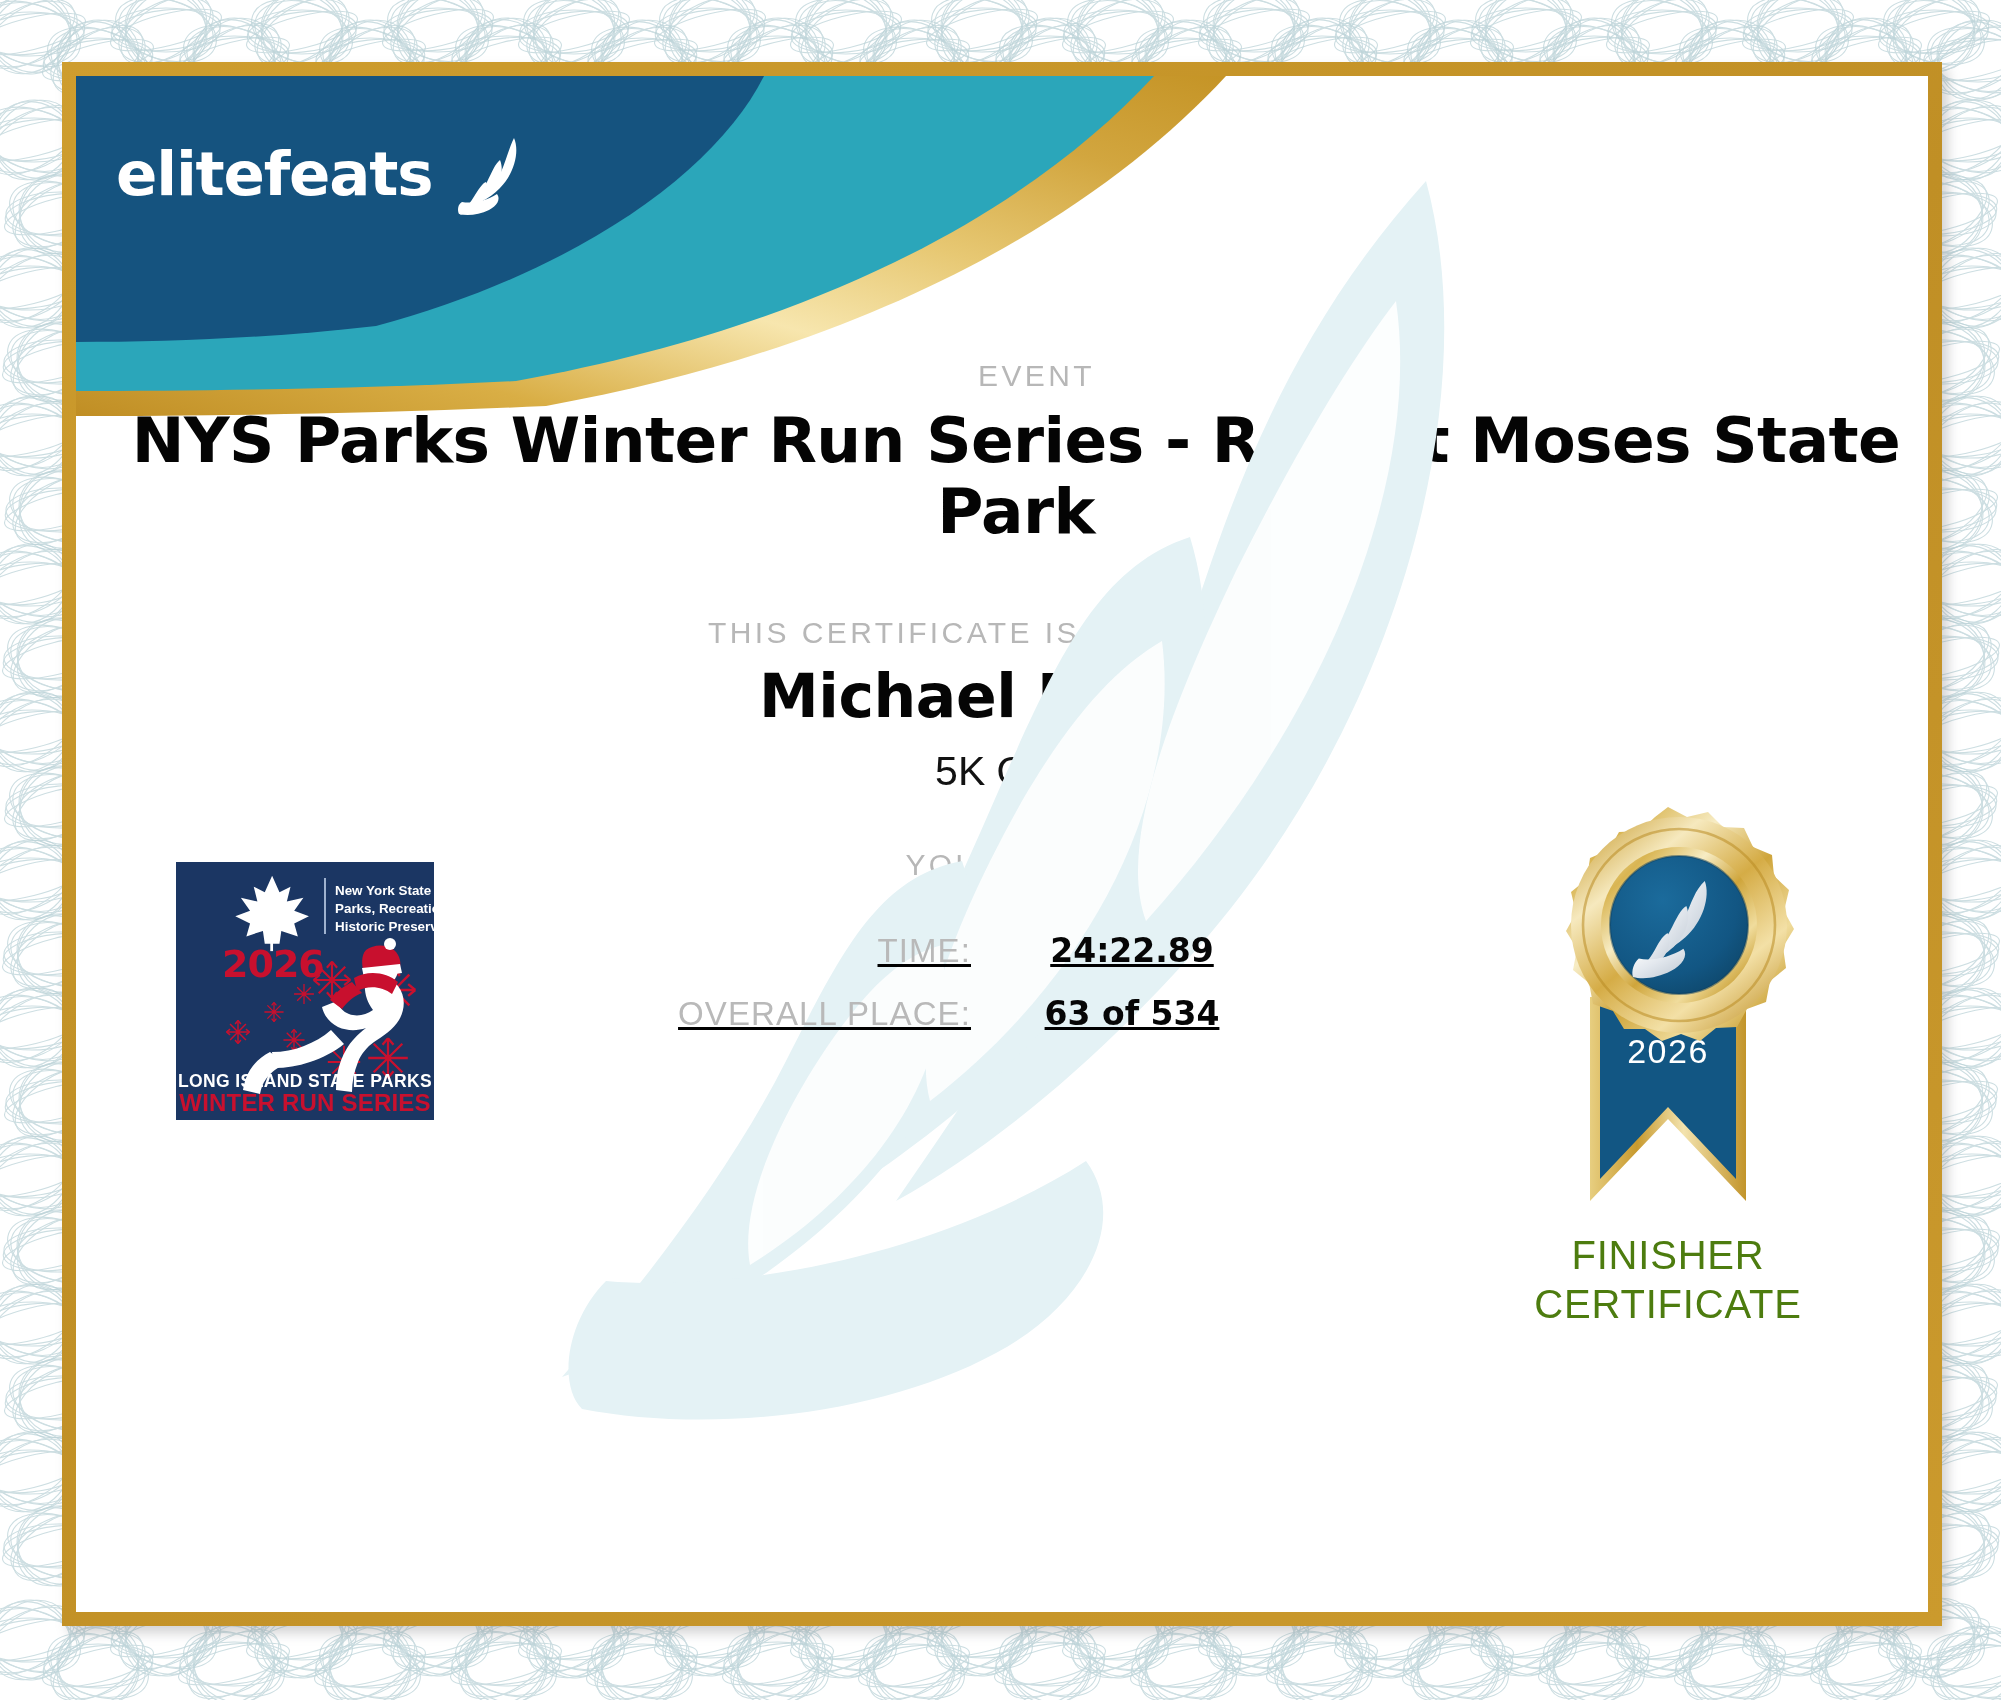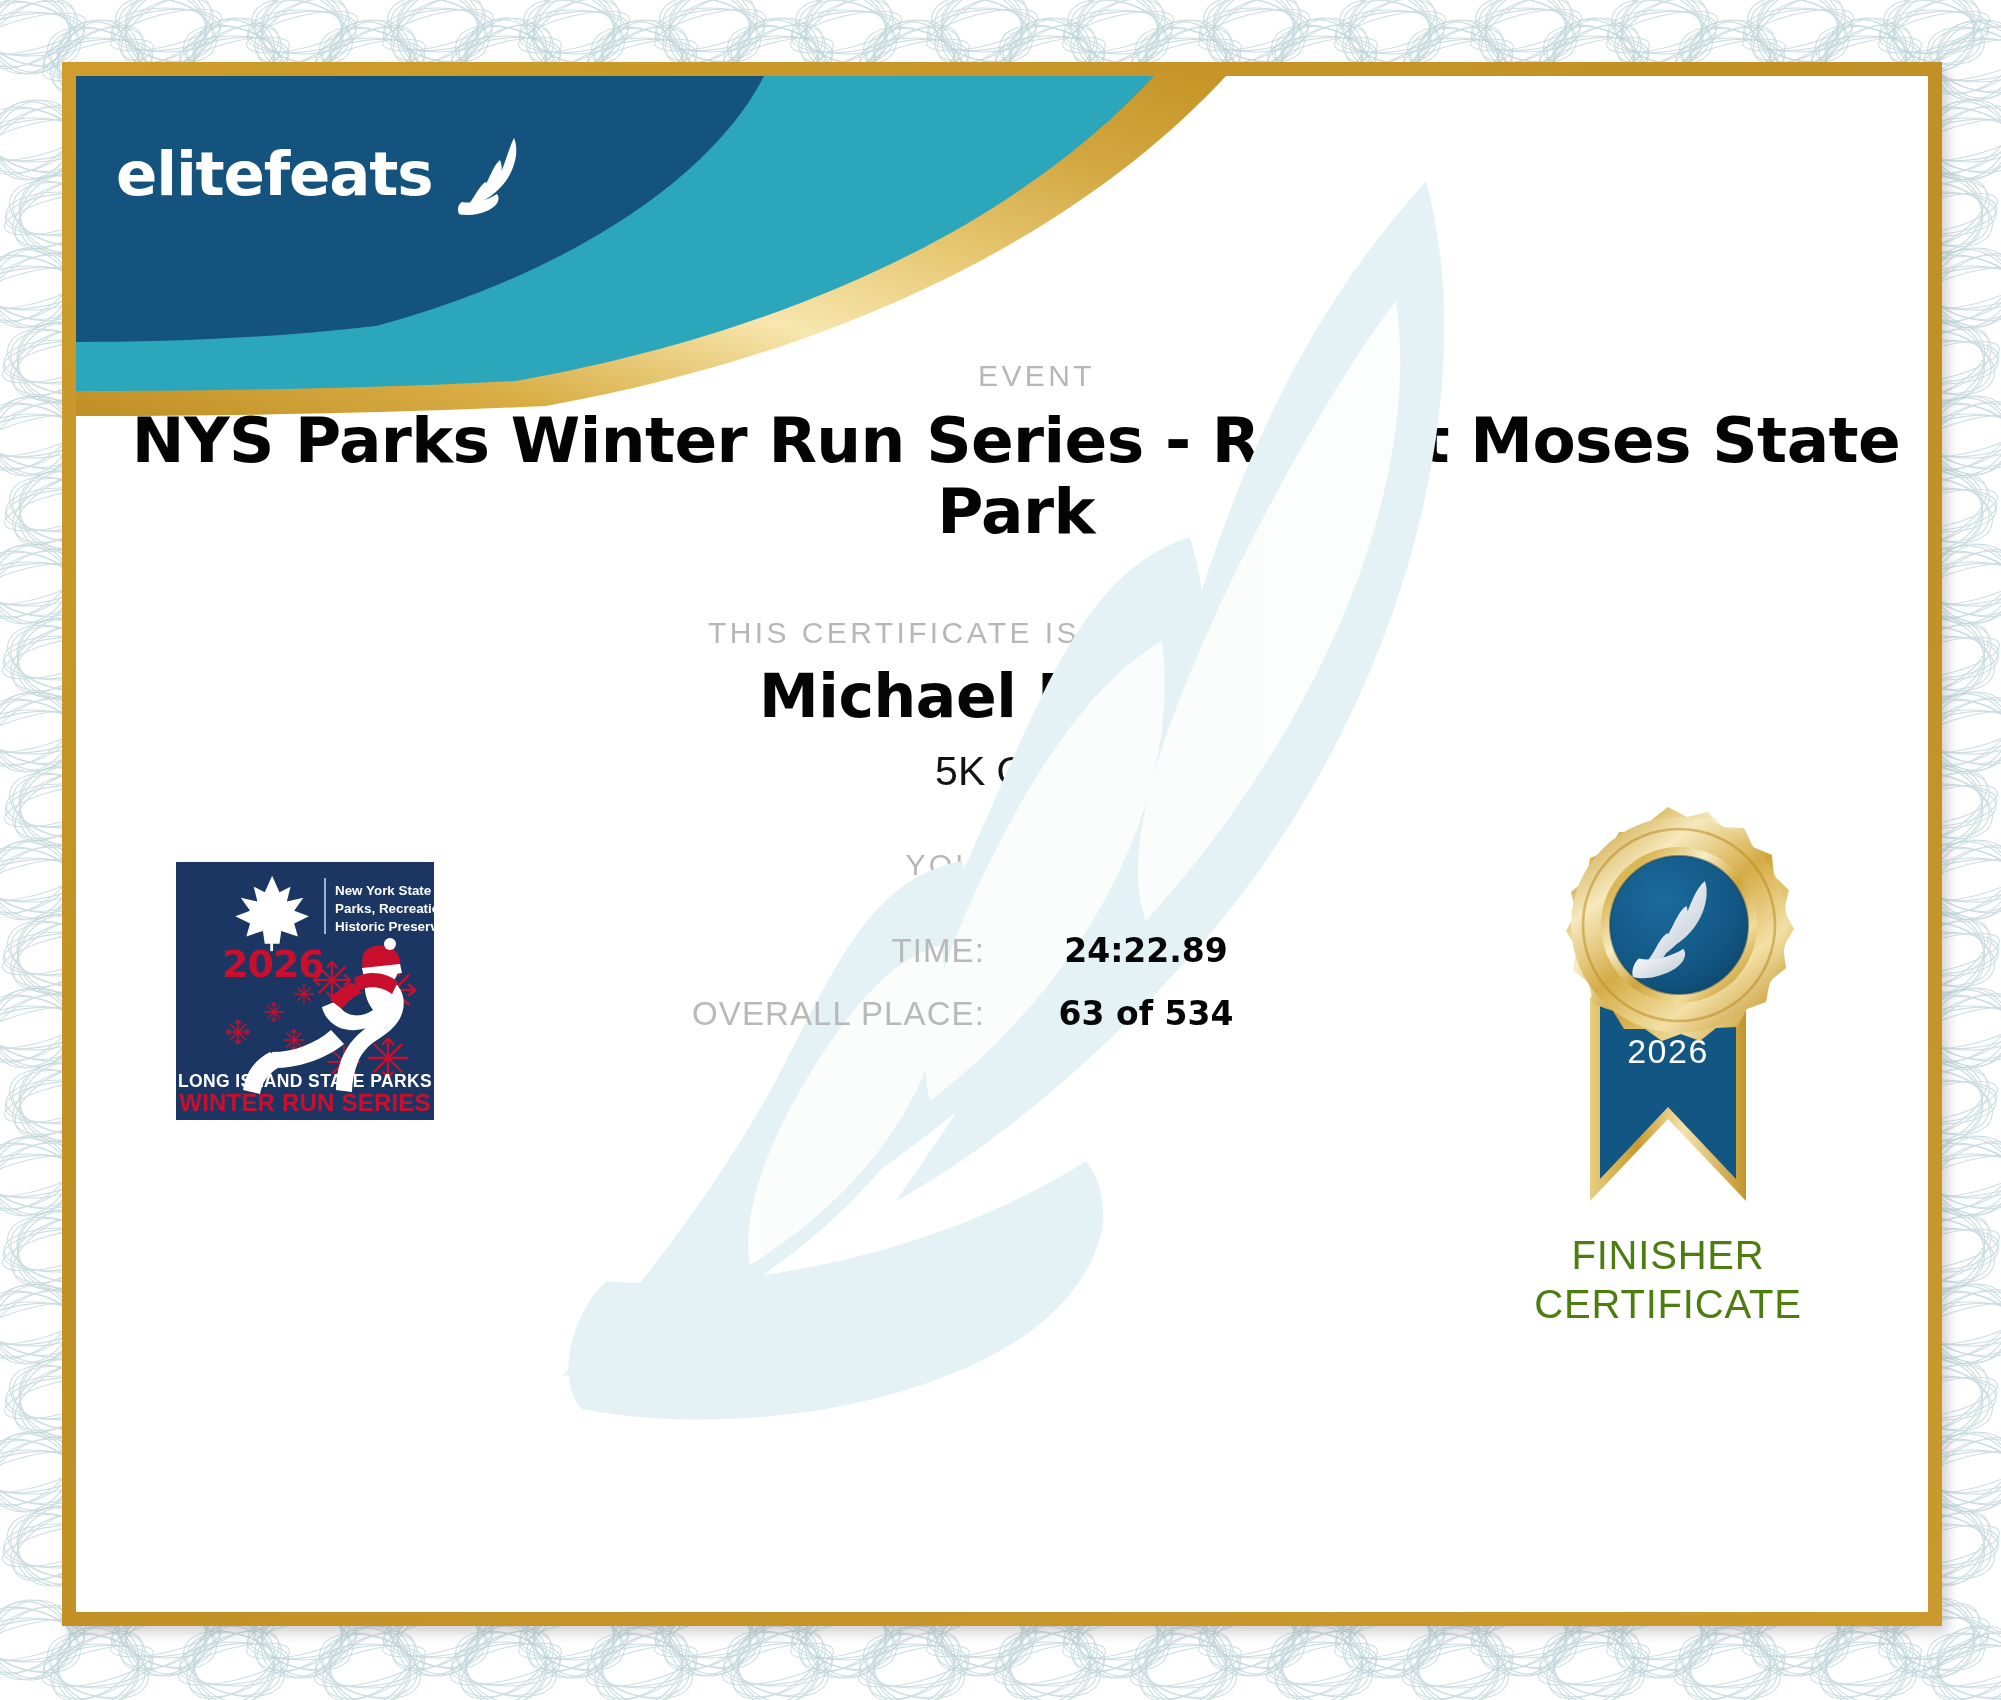--- a/index.html
+++ b/index.html
@@ -137,23 +137,24 @@
     font-weight: 400;
     color: #121212;
   }
 
   #stats-label { position: absolute; top: 772px; width: 1880px; }
 
   
   #stats-table {
     position: absolute;
     top: 855px;
-    left: 340px;
+    left: 326px;
     width: 880px;
     z-index: 5;
+    text-decoration: underline;
   }
   .stat-row {
     display: flex;
     align-items: baseline;
     justify-content: flex-end;
     height: 63px;
     white-space: nowrap;
   }
   .stat-key {
     color: #b9b9b9;

